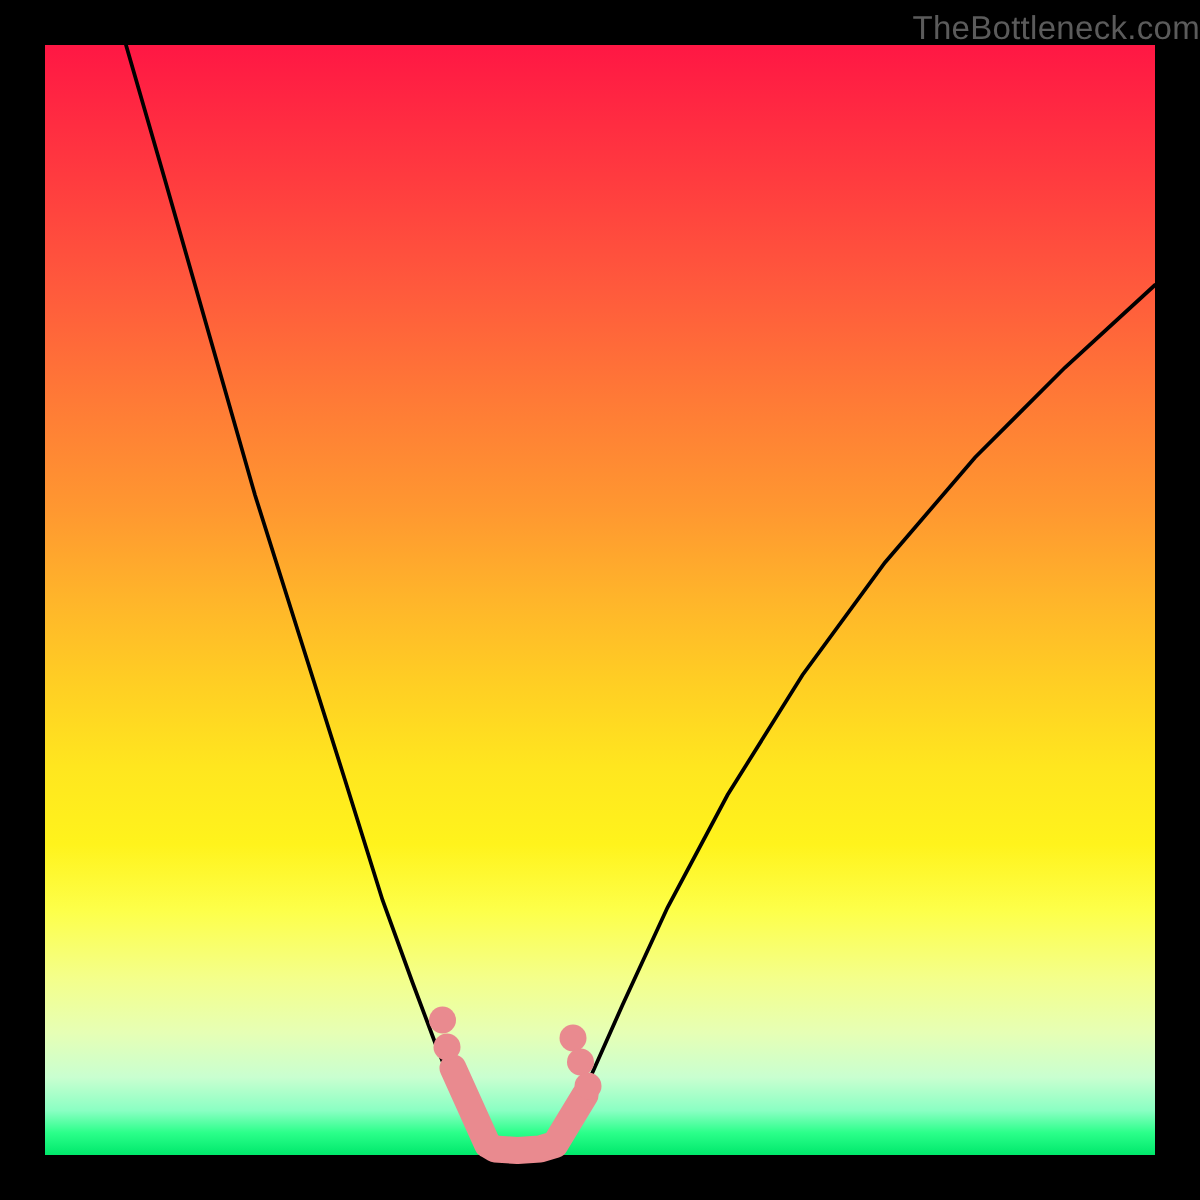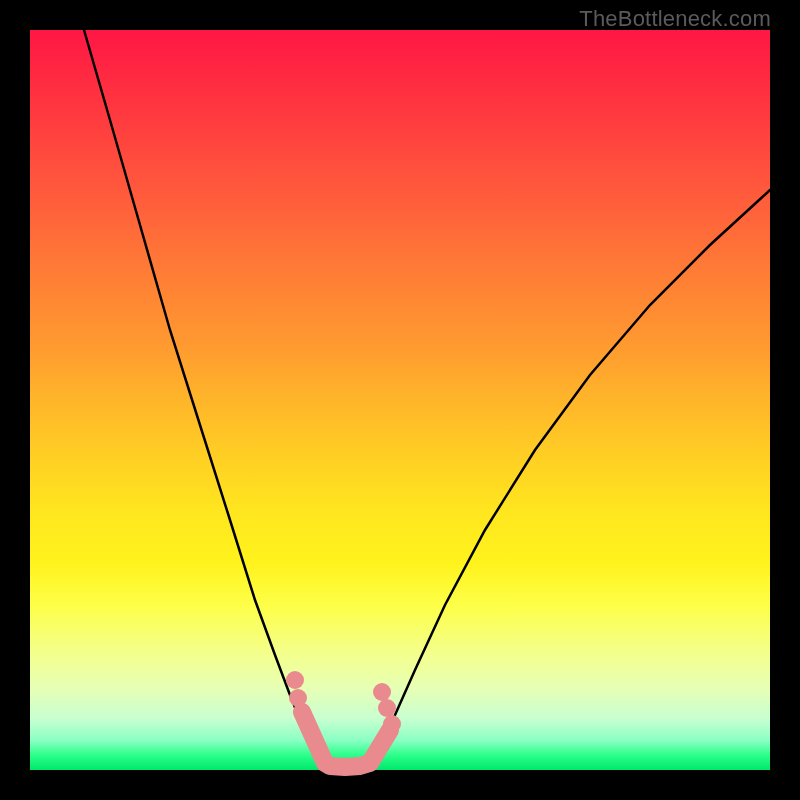--- a/index.html
+++ b/index.html
@@ -31,21 +31,21 @@
       #f4ff8a 84%,
       #e6ffb5 89%,
       #c9ffd0 93%,
       #8affc3 96%,
       #2bff8a 98%,
       #00e86b 100%);
   }
   .watermark {
     position: absolute;
     top: 6px;
-    right: 29px;
+    right: 0;
     color: #5b5b5b;
     font-size: 22px;
     font-weight: 500;
     letter-spacing: 0.2px;
     user-select: none;
   }
   svg.curves {
     position: absolute;
     left: 0;
     top: 0;

